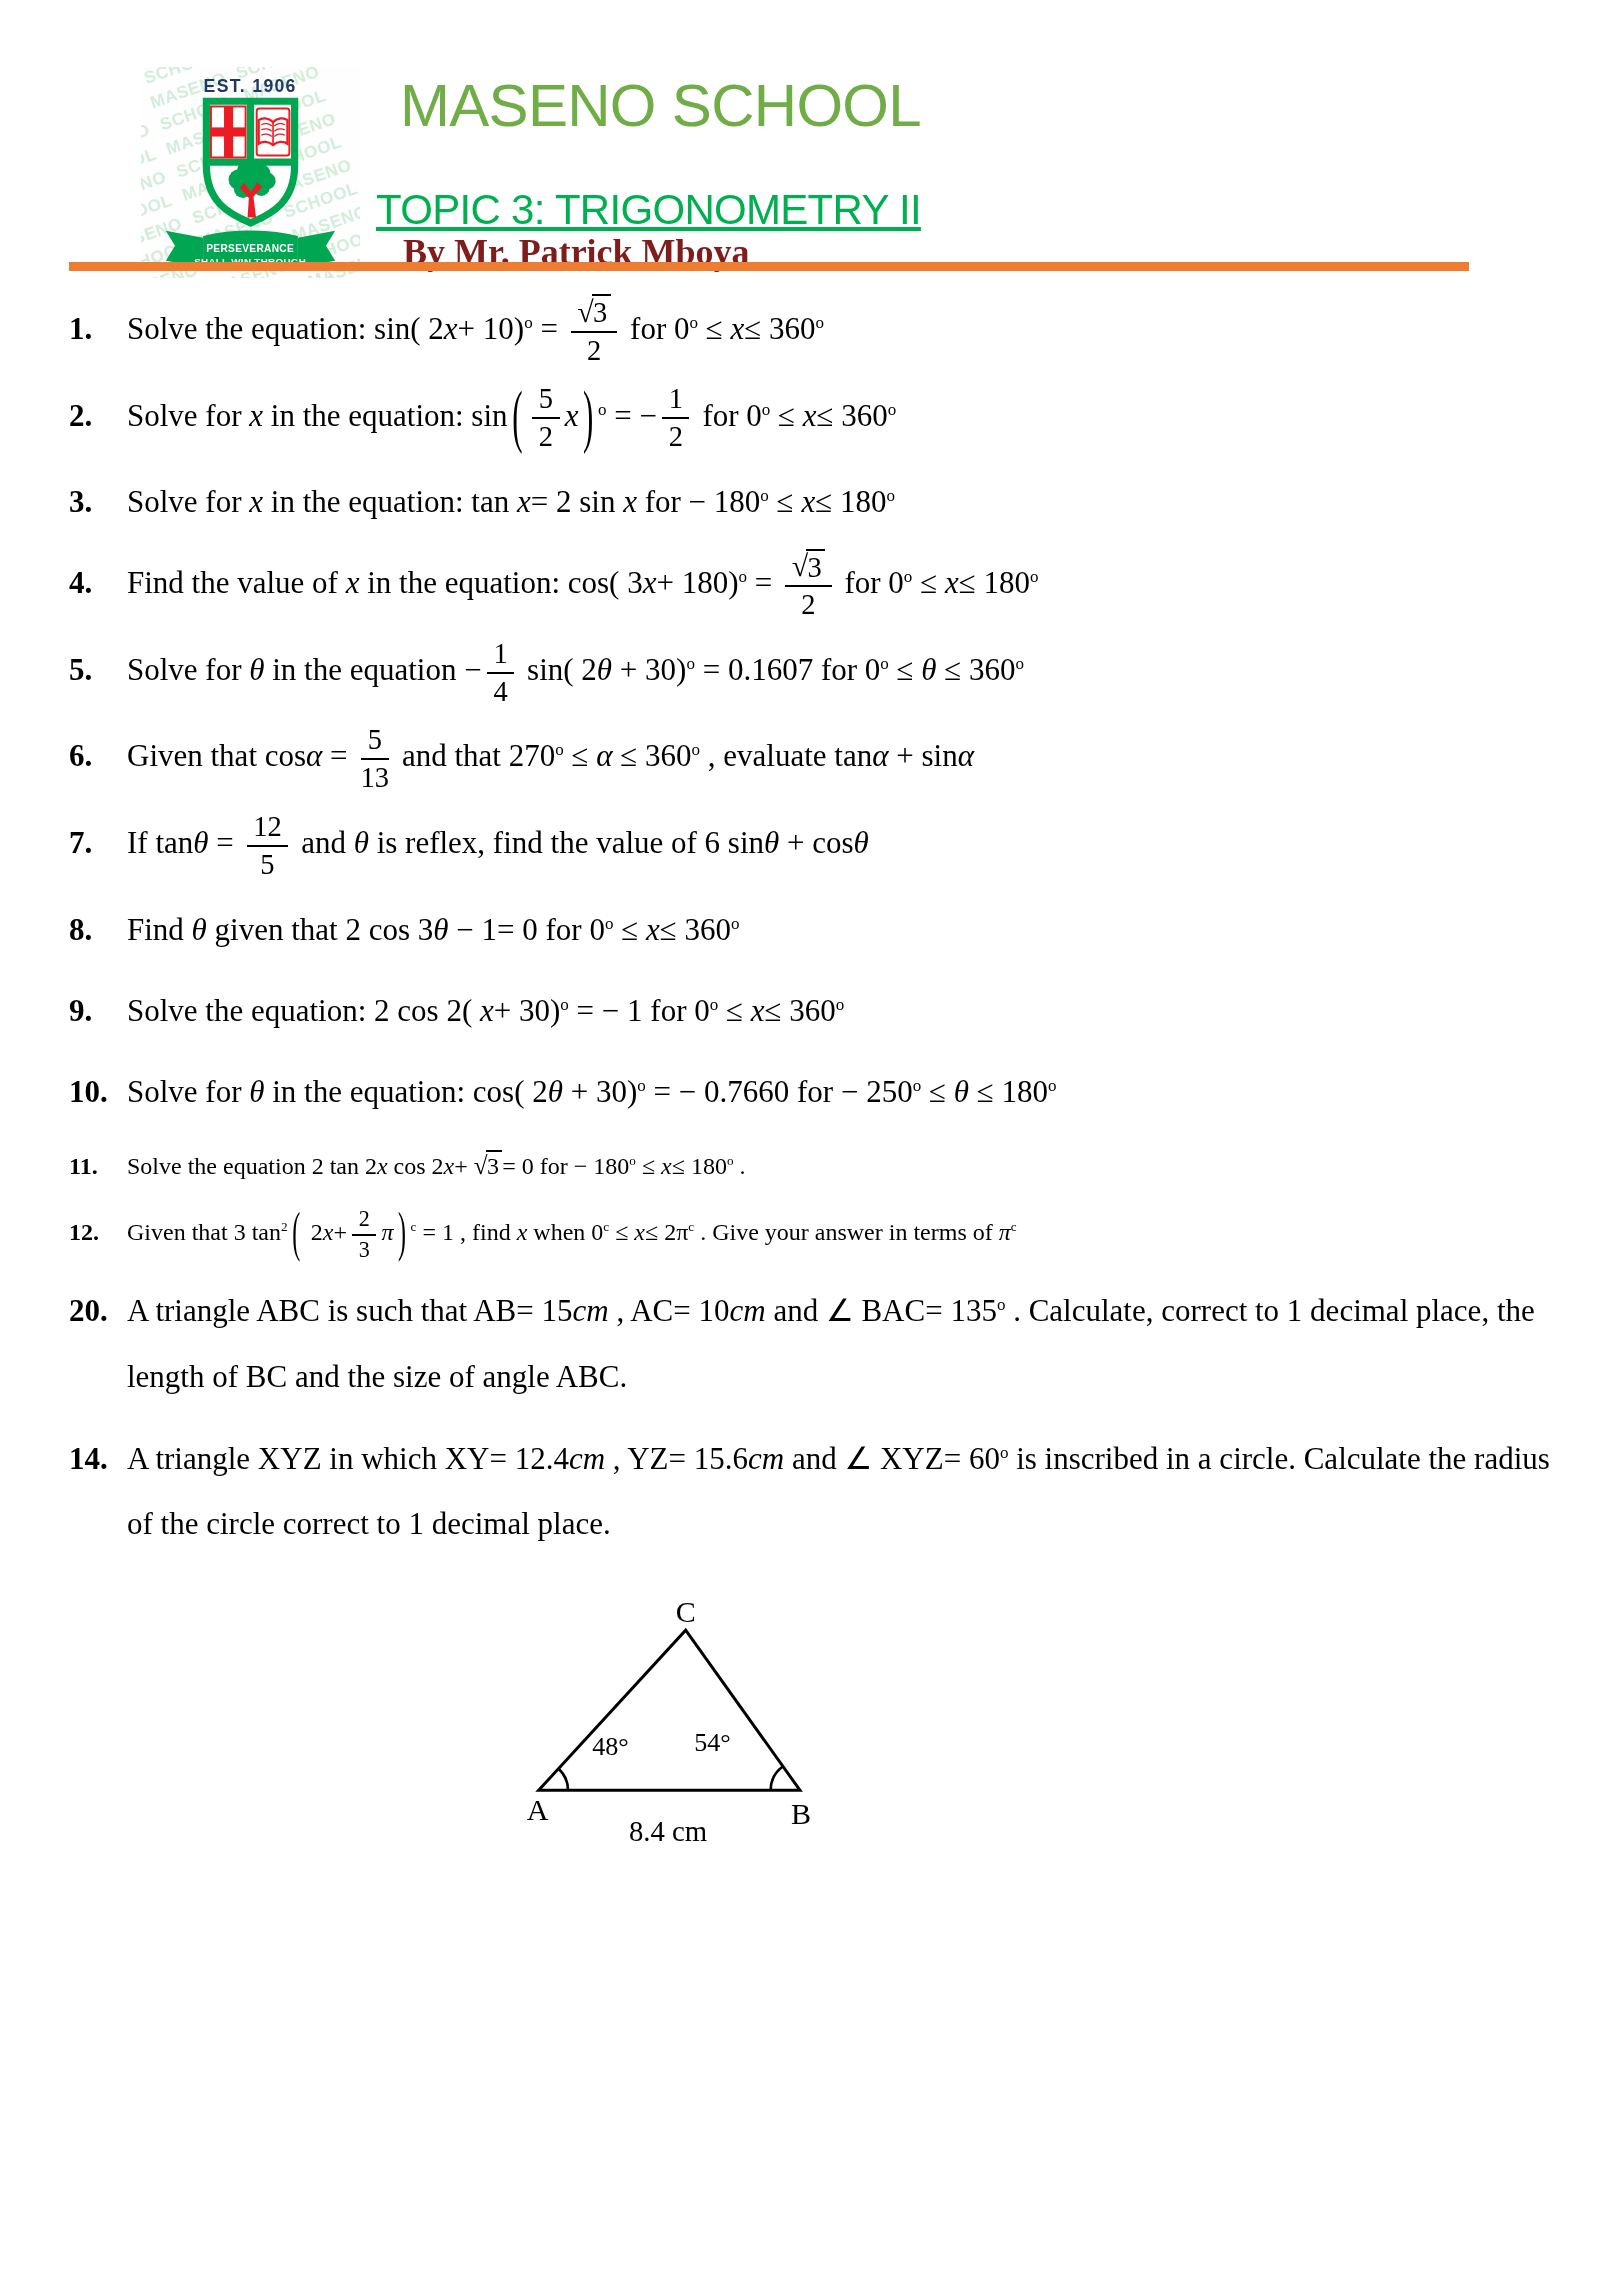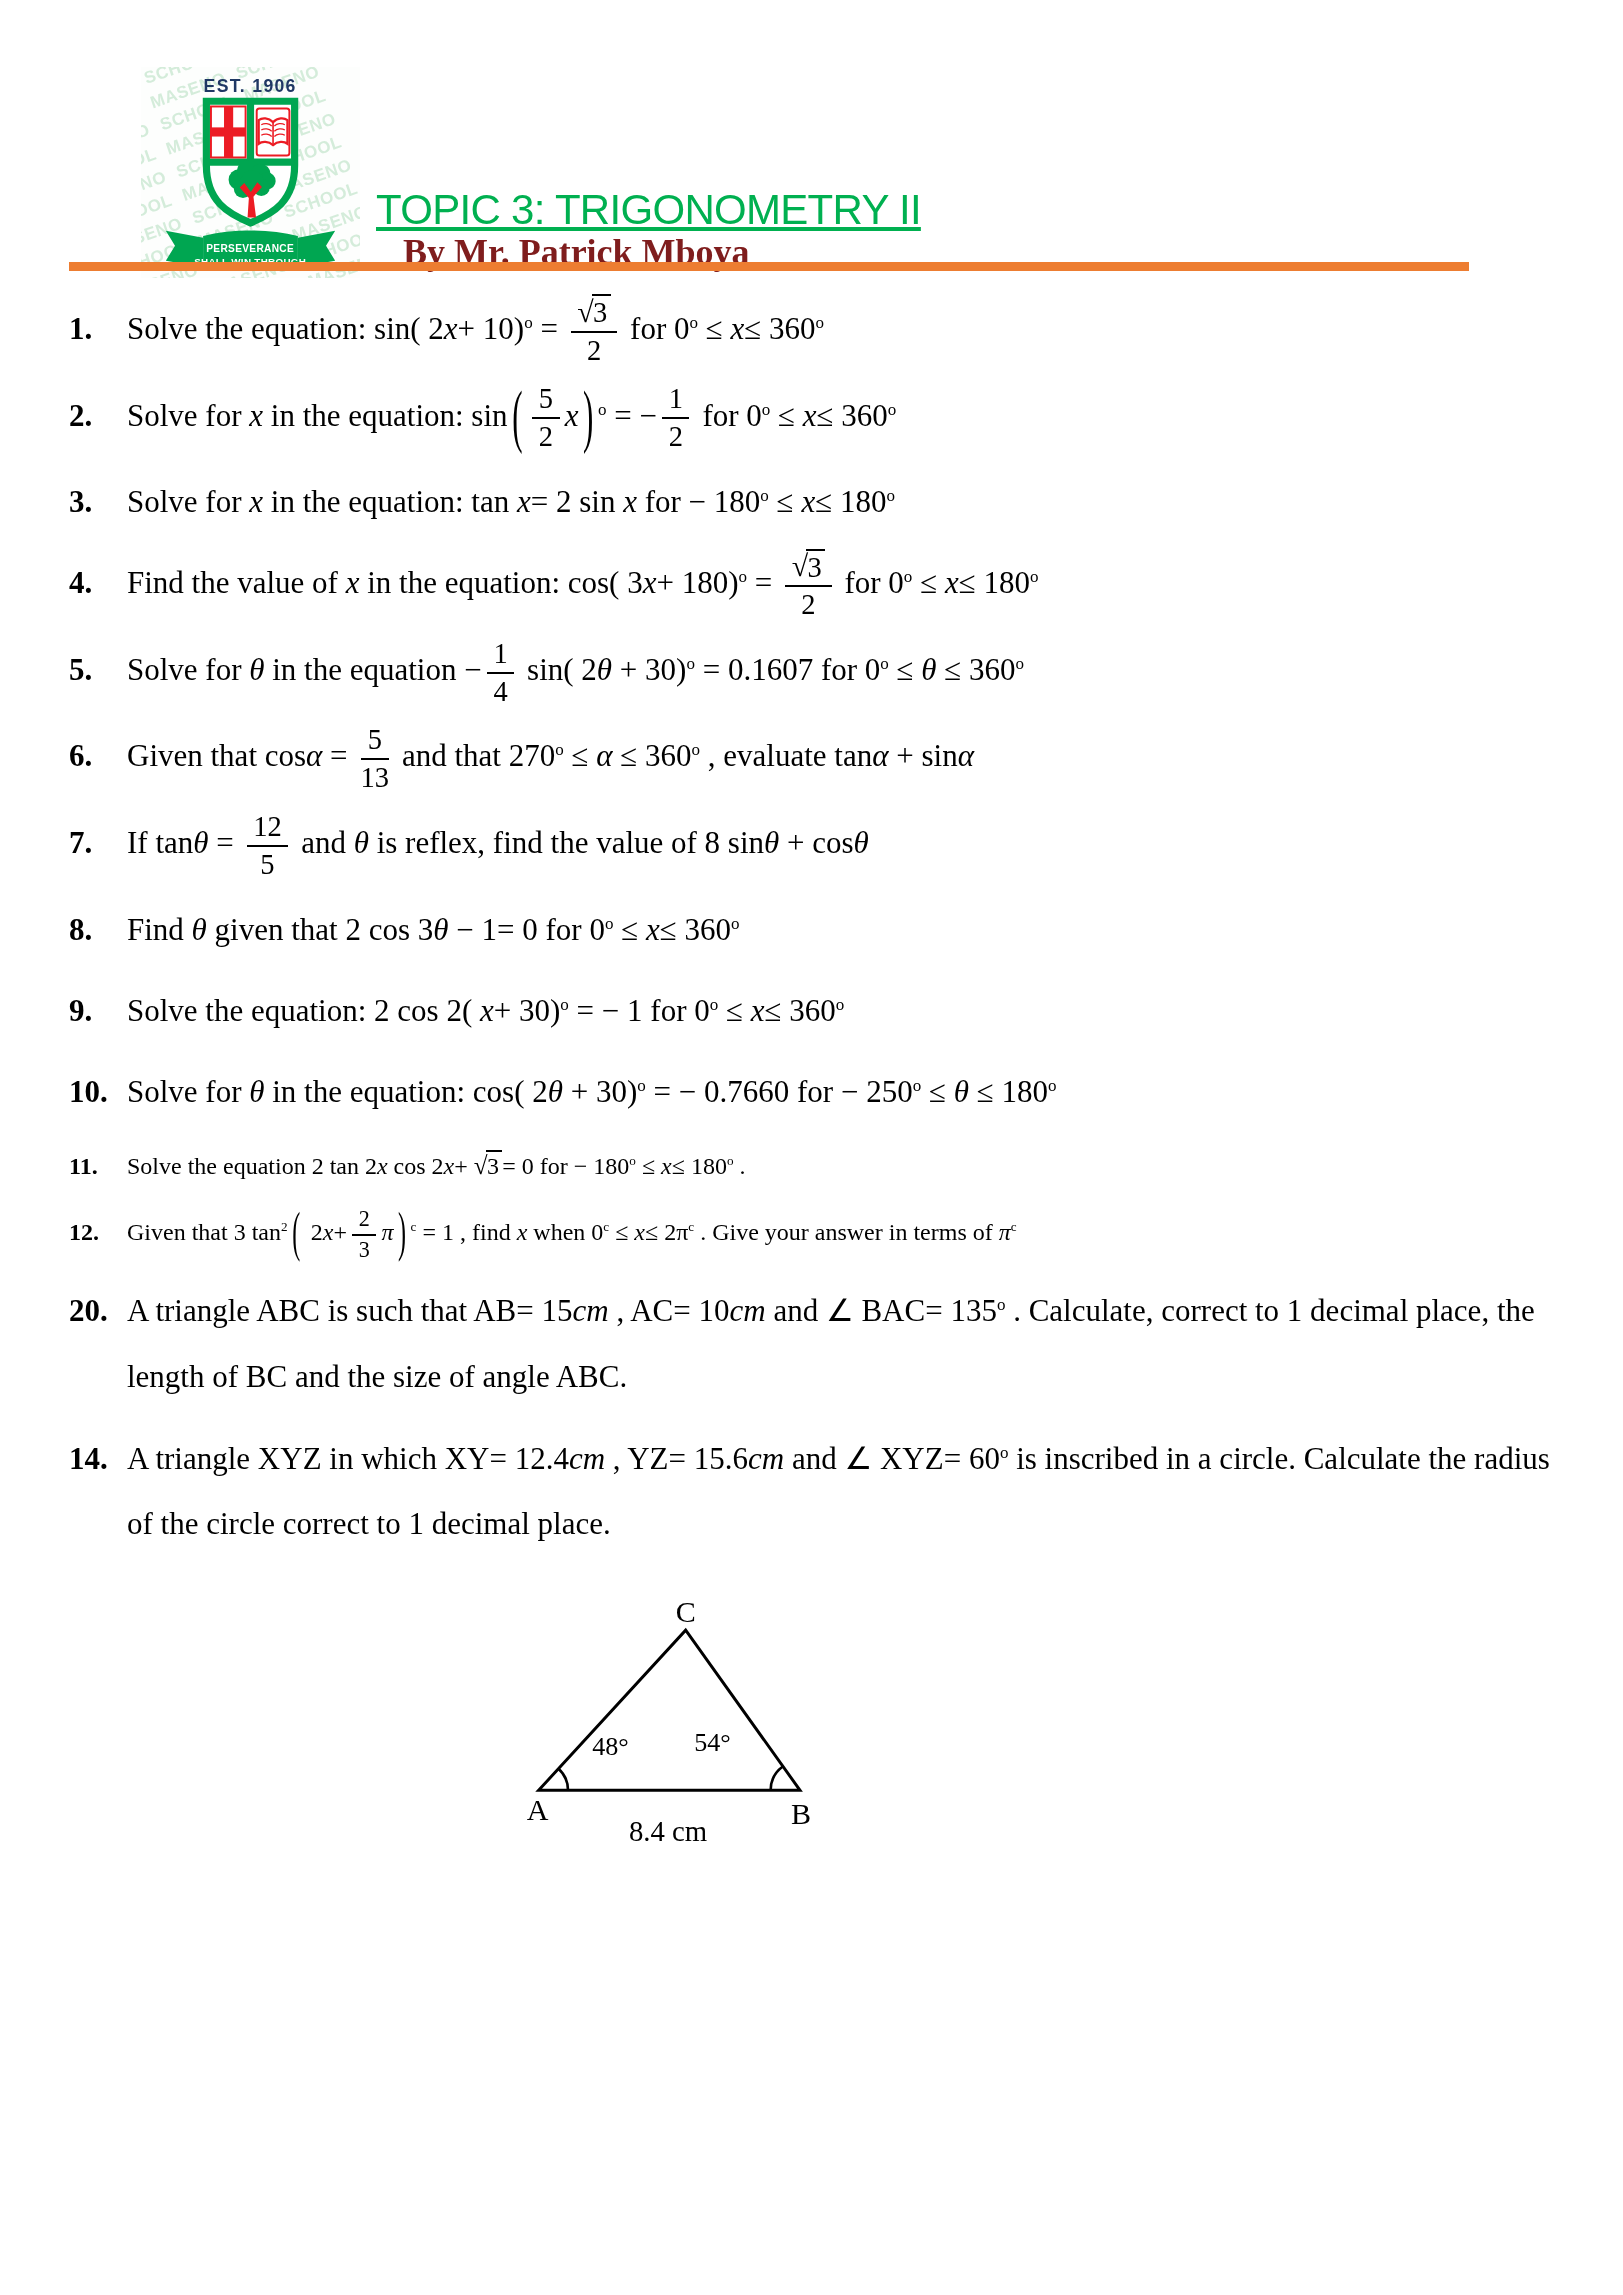--- a/index.html
+++ b/index.html
@@ -115,20 +115,21 @@
       <g>
         <polygon points="38,250 95,261 95,306 38,296 52,273" style="fill:var(--crest-green)"></polygon>
         <polygon points="297,250 240,261 240,306 297,296 283,273" style="fill:var(--crest-green)"></polygon>
         <path d="M95 258 C140 247 195 247 240 258 L240 310 C195 299 140 299 95 310 Z" style="fill:var(--crest-green)"></path>
         <text x="167" y="283" text-anchor="middle" style="font:700 15.5px 'Liberation Sans',sans-serif;fill:#ffffff;letter-spacing:0.5px">PERSEVERANCE</text>
         <text x="167" y="302" text-anchor="middle" style="font:700 15px 'Liberation Sans',sans-serif;fill:#ffffff;letter-spacing:0.5px">SHALL WIN THROUGH</text>
       </g>
     </svg>
   </div>
 
+  <div class="school-name">MASENO SCHOOL</div>
   <div class="topic">TOPIC 3: TRIGONOMETRY II</div>
   <div class="byline">By Mr. Patrick Mboya</div>
   <div class="rule"></div>
 
   <ol class="questions">
 
     <li class="q">
         <span class="qnum">1.</span>
         <span class="qbody"><span>Solve the equation:  sin( 2</span><span class="iv">x</span><span>+ 10)</span><sup class="sp">o</sup><span> = </span><span class="frac"><span class="fn"><span class="sqrt"><span class="rsign">√</span><span class="rad">3</span></span></span><span class="fd"><span>2</span></span></span><span>  for  0</span><sup class="sp">o</sup><span> ≤ </span><span class="iv">x</span><span>≤ 360</span><sup class="sp">o</sup></span>
       </li>
@@ -147,21 +148,21 @@
       <li class="q">
         <span class="qnum">5.</span>
         <span class="qbody"><span>Solve for </span><span class="iv">θ</span><span>  in the equation −</span><span class="frac"><span class="fn"><span>1</span></span><span class="fd"><span>4</span></span></span><span> sin( 2</span><span class="iv">θ</span><span> + 30)</span><sup class="sp">o</sup><span> =  0.1607  for  0</span><sup class="sp">o</sup><span> ≤ </span><span class="iv">θ</span><span> ≤ 360</span><sup class="sp">o</sup></span>
       </li>
       <li class="q">
         <span class="qnum">6.</span>
         <span class="qbody"><span>Given that  cos</span><span class="iv">α</span><span> = </span><span class="frac"><span class="fn"><span>5</span></span><span class="fd"><span>13</span></span></span><span>  and that  270</span><sup class="sp">o</sup><span> ≤ </span><span class="iv">α</span><span> ≤ 360</span><sup class="sp">o</sup><span> , evaluate  tan</span><span class="iv">α</span><span> + sin</span><span class="iv">α</span></span>
       </li>
       <li class="q">
         <span class="qnum">7.</span>
-        <span class="qbody"><span>If  tan</span><span class="iv">θ</span><span> = </span><span class="frac"><span class="fn"><span>12</span></span><span class="fd"><span>5</span></span></span><span>  and </span><span class="iv">θ</span><span>  is reflex, find the value of  8 sin</span><span class="iv">θ</span><span> + cos</span><span class="iv">θ</span></span>
+        <span class="qbody"><span>If  tan</span><span class="iv">θ</span><span> = </span><span class="frac"><span class="fn"><span>12</span></span><span class="fd"><span>5</span></span></span><span>  and </span><span class="iv">θ</span><span>  is reflex, find the value of  6 sin</span><span class="iv">θ</span><span> + cos</span><span class="iv">θ</span></span>
       </li>
       <li class="q">
         <span class="qnum">8.</span>
         <span class="qbody"><span>Find  </span><span class="iv">θ</span><span>  given that  2 cos 3</span><span class="iv">θ</span><span> − 1= 0  for  0</span><sup class="sp">o</sup><span> ≤ </span><span class="iv">x</span><span>≤ 360</span><sup class="sp">o</sup></span>
       </li>
       <li class="q">
         <span class="qnum">9.</span>
         <span class="qbody"><span>Solve the equation:  2 cos 2( </span><span class="iv">x</span><span>+ 30)</span><sup class="sp">o</sup><span> = − 1  for  0</span><sup class="sp">o</sup><span> ≤ </span><span class="iv">x</span><span>≤ 360</span><sup class="sp">o</sup></span>
       </li>
       <li class="q">

